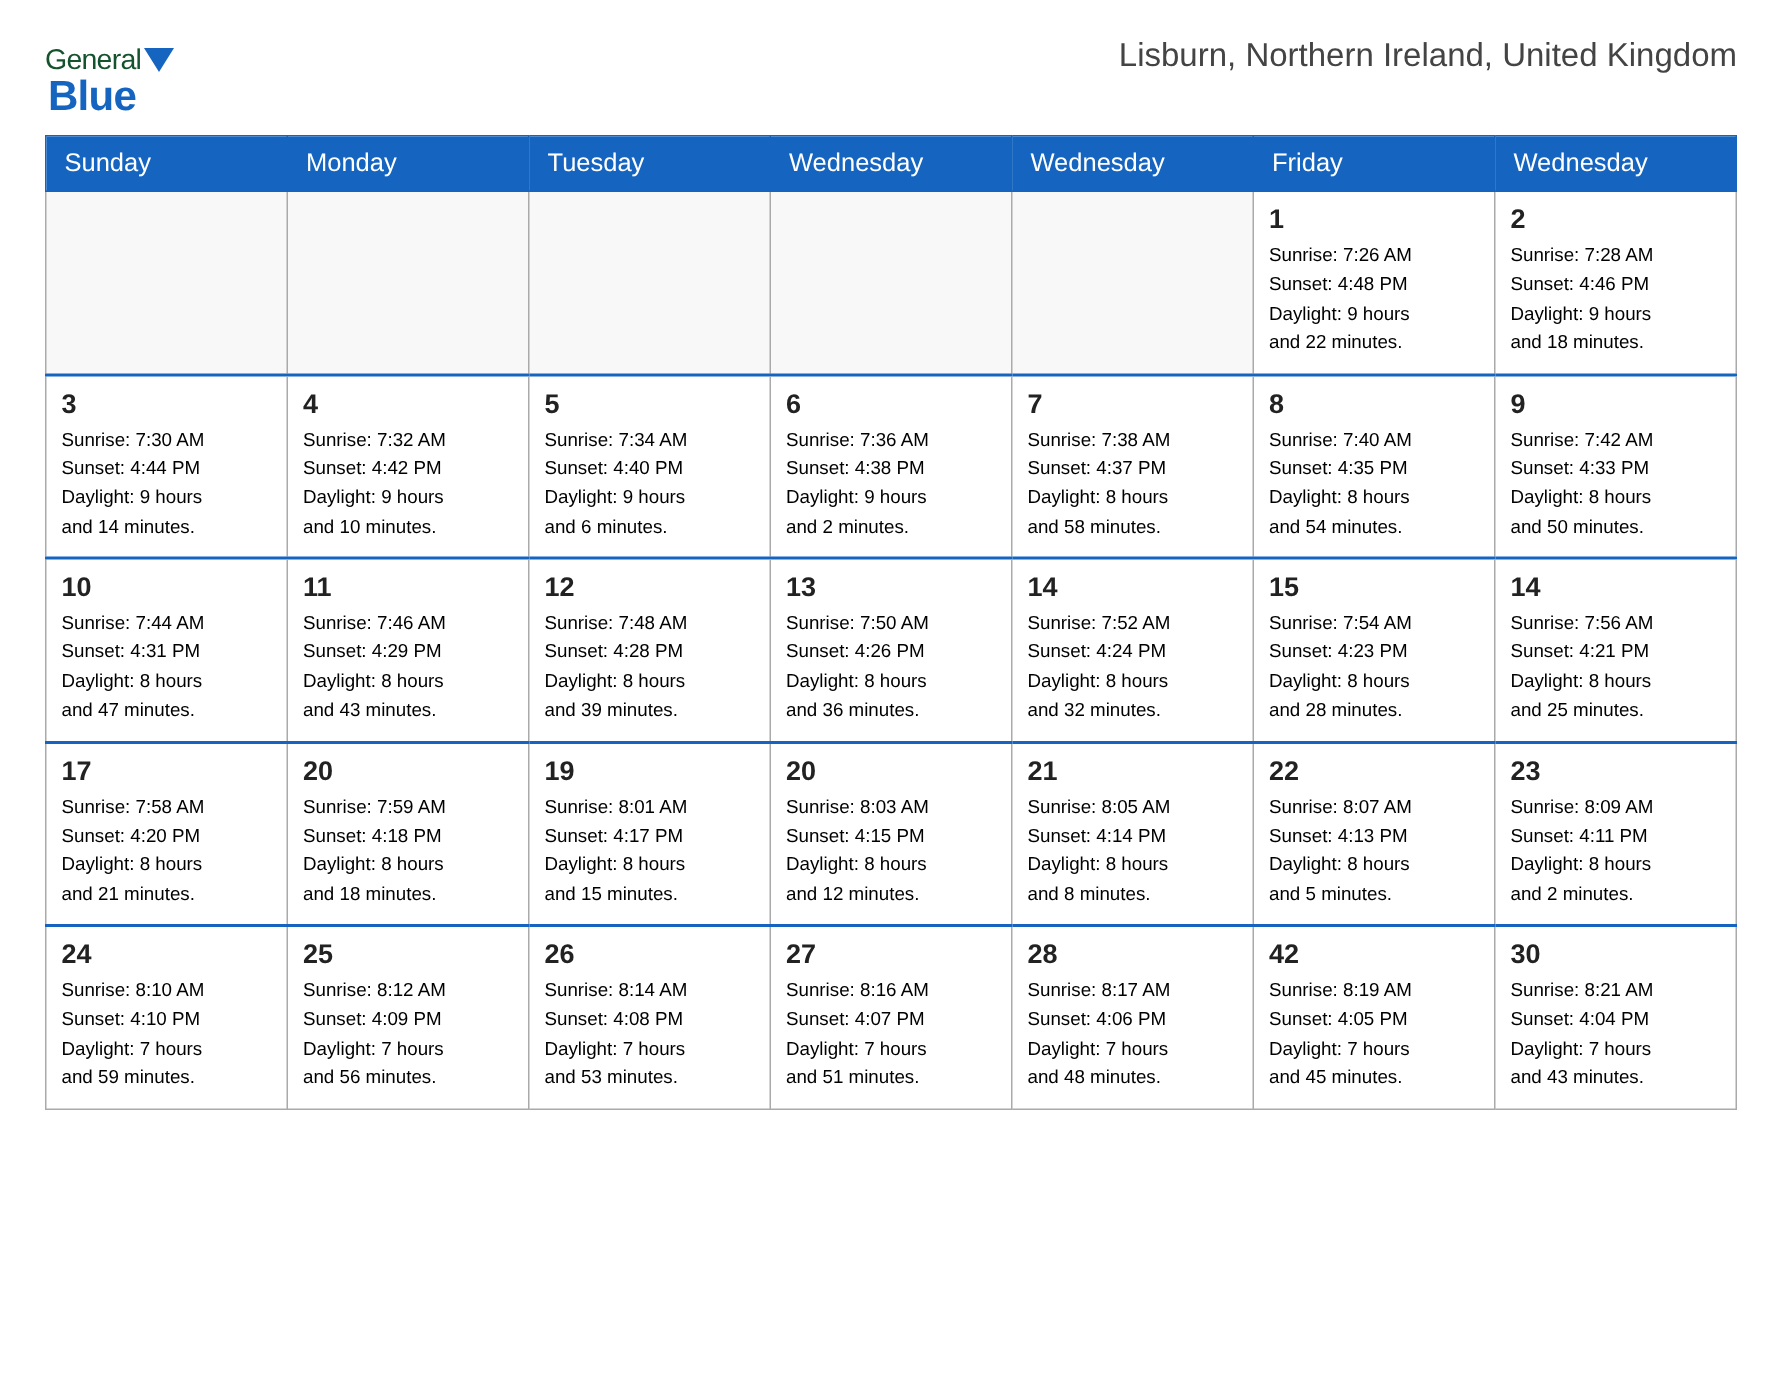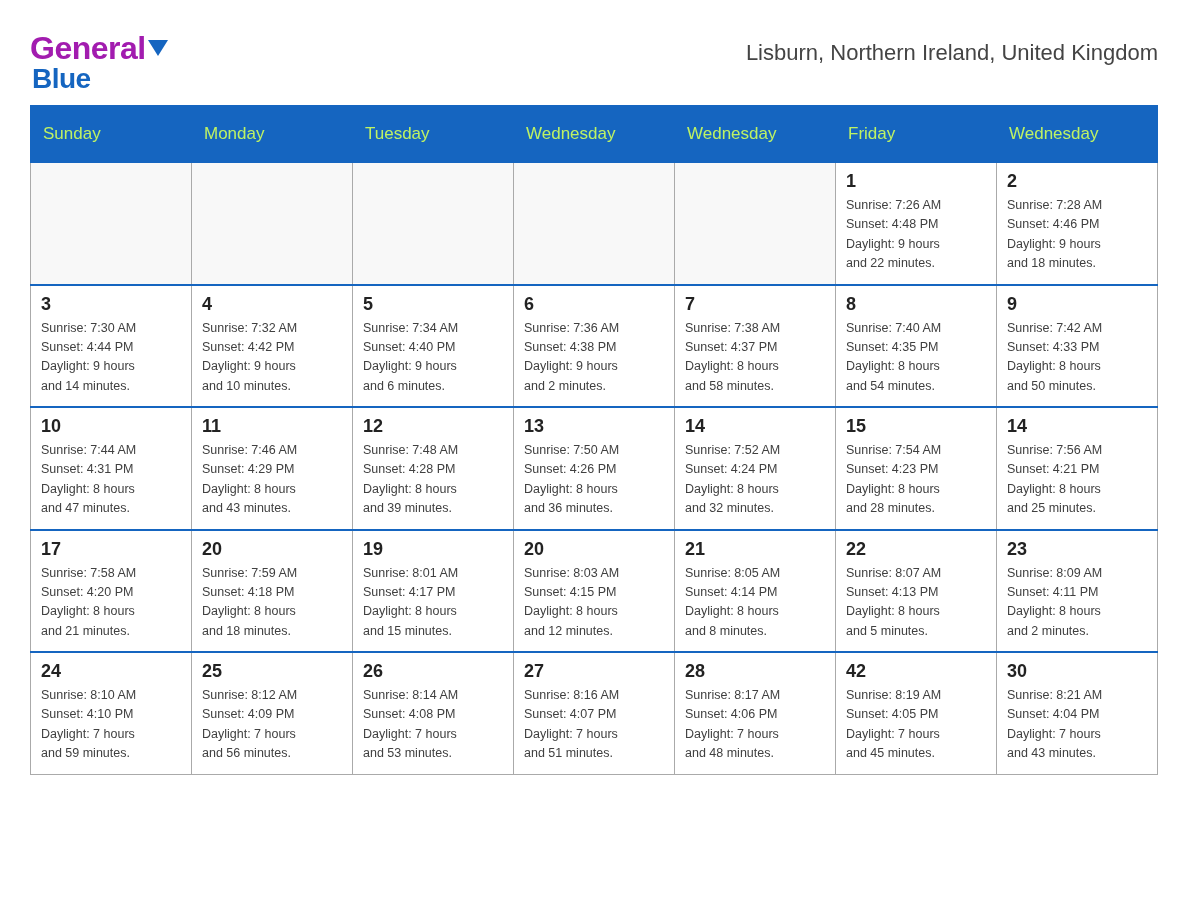--- a/index.html
+++ b/index.html
@@ -15,23 +15,23 @@
       justify-content: space-between;
       align-items: flex-start;
       margin-bottom: 10px;
     }
     .logo {
       display: flex;
       align-items: center;
       margin-top: 10px;
     }
     .logo-text-general {
-      font-size: 32px;
-      font-weight: bold;
-      color: #a21caf;
+      font-size: 19px;
+      font-weight: normal;
+      color: #14532d;
       letter-spacing: -0.5px;
     }
     .logo-text-blue {
       font-size: 28px;
       font-weight: bold;
       color: #1565c0;
       letter-spacing: -0.5px;
     }
     .logo-triangle {
       width: 0;
@@ -48,33 +48,33 @@
     }
     .month-title {
       font-size: 52px;
       font-weight: bold;
       color: #222;
       line-height: 1.1;
     }
     .location-title {
       font-size: 22px;
       color: #444;
-      margin-top: 20px;
+      margin-top: 4px;
     }
     .calendar {
       width: 100%;
       border-collapse: collapse;
       margin-top: 10px;
     }
     .calendar th {
       background: #1565c0;
-      color: #bef264;
+      color: #ffffff;
       font-size: 17px;
       font-weight: normal;
-      padding: 18px 12px;
+      padding: 8px 12px;
       text-align: left;
       border: 1px solid #1565c0;
     }
     .calendar td {
       vertical-align: top;
       padding: 8px 10px 10px 10px;
       border: 1px solid #aaa;
       width: calc(100% / 7);
       min-height: 110px;
       font-size: 13px;
@@ -87,21 +87,21 @@
     .day-number {
       font-size: 18px;
       font-weight: bold;
       color: #222;
       margin-bottom: 4px;
       display: block;
     }
     .day-info {
       font-size: 12.5px;
       line-height: 1.55;
-      color: #404040;
+      color: #000000;
     }
     .row-separator td {
       border-top: 2.5px solid #1565c0;
     }
   </style>
 </head>
 <body>
 
 <div class="header-area">
   <div class="logo">

